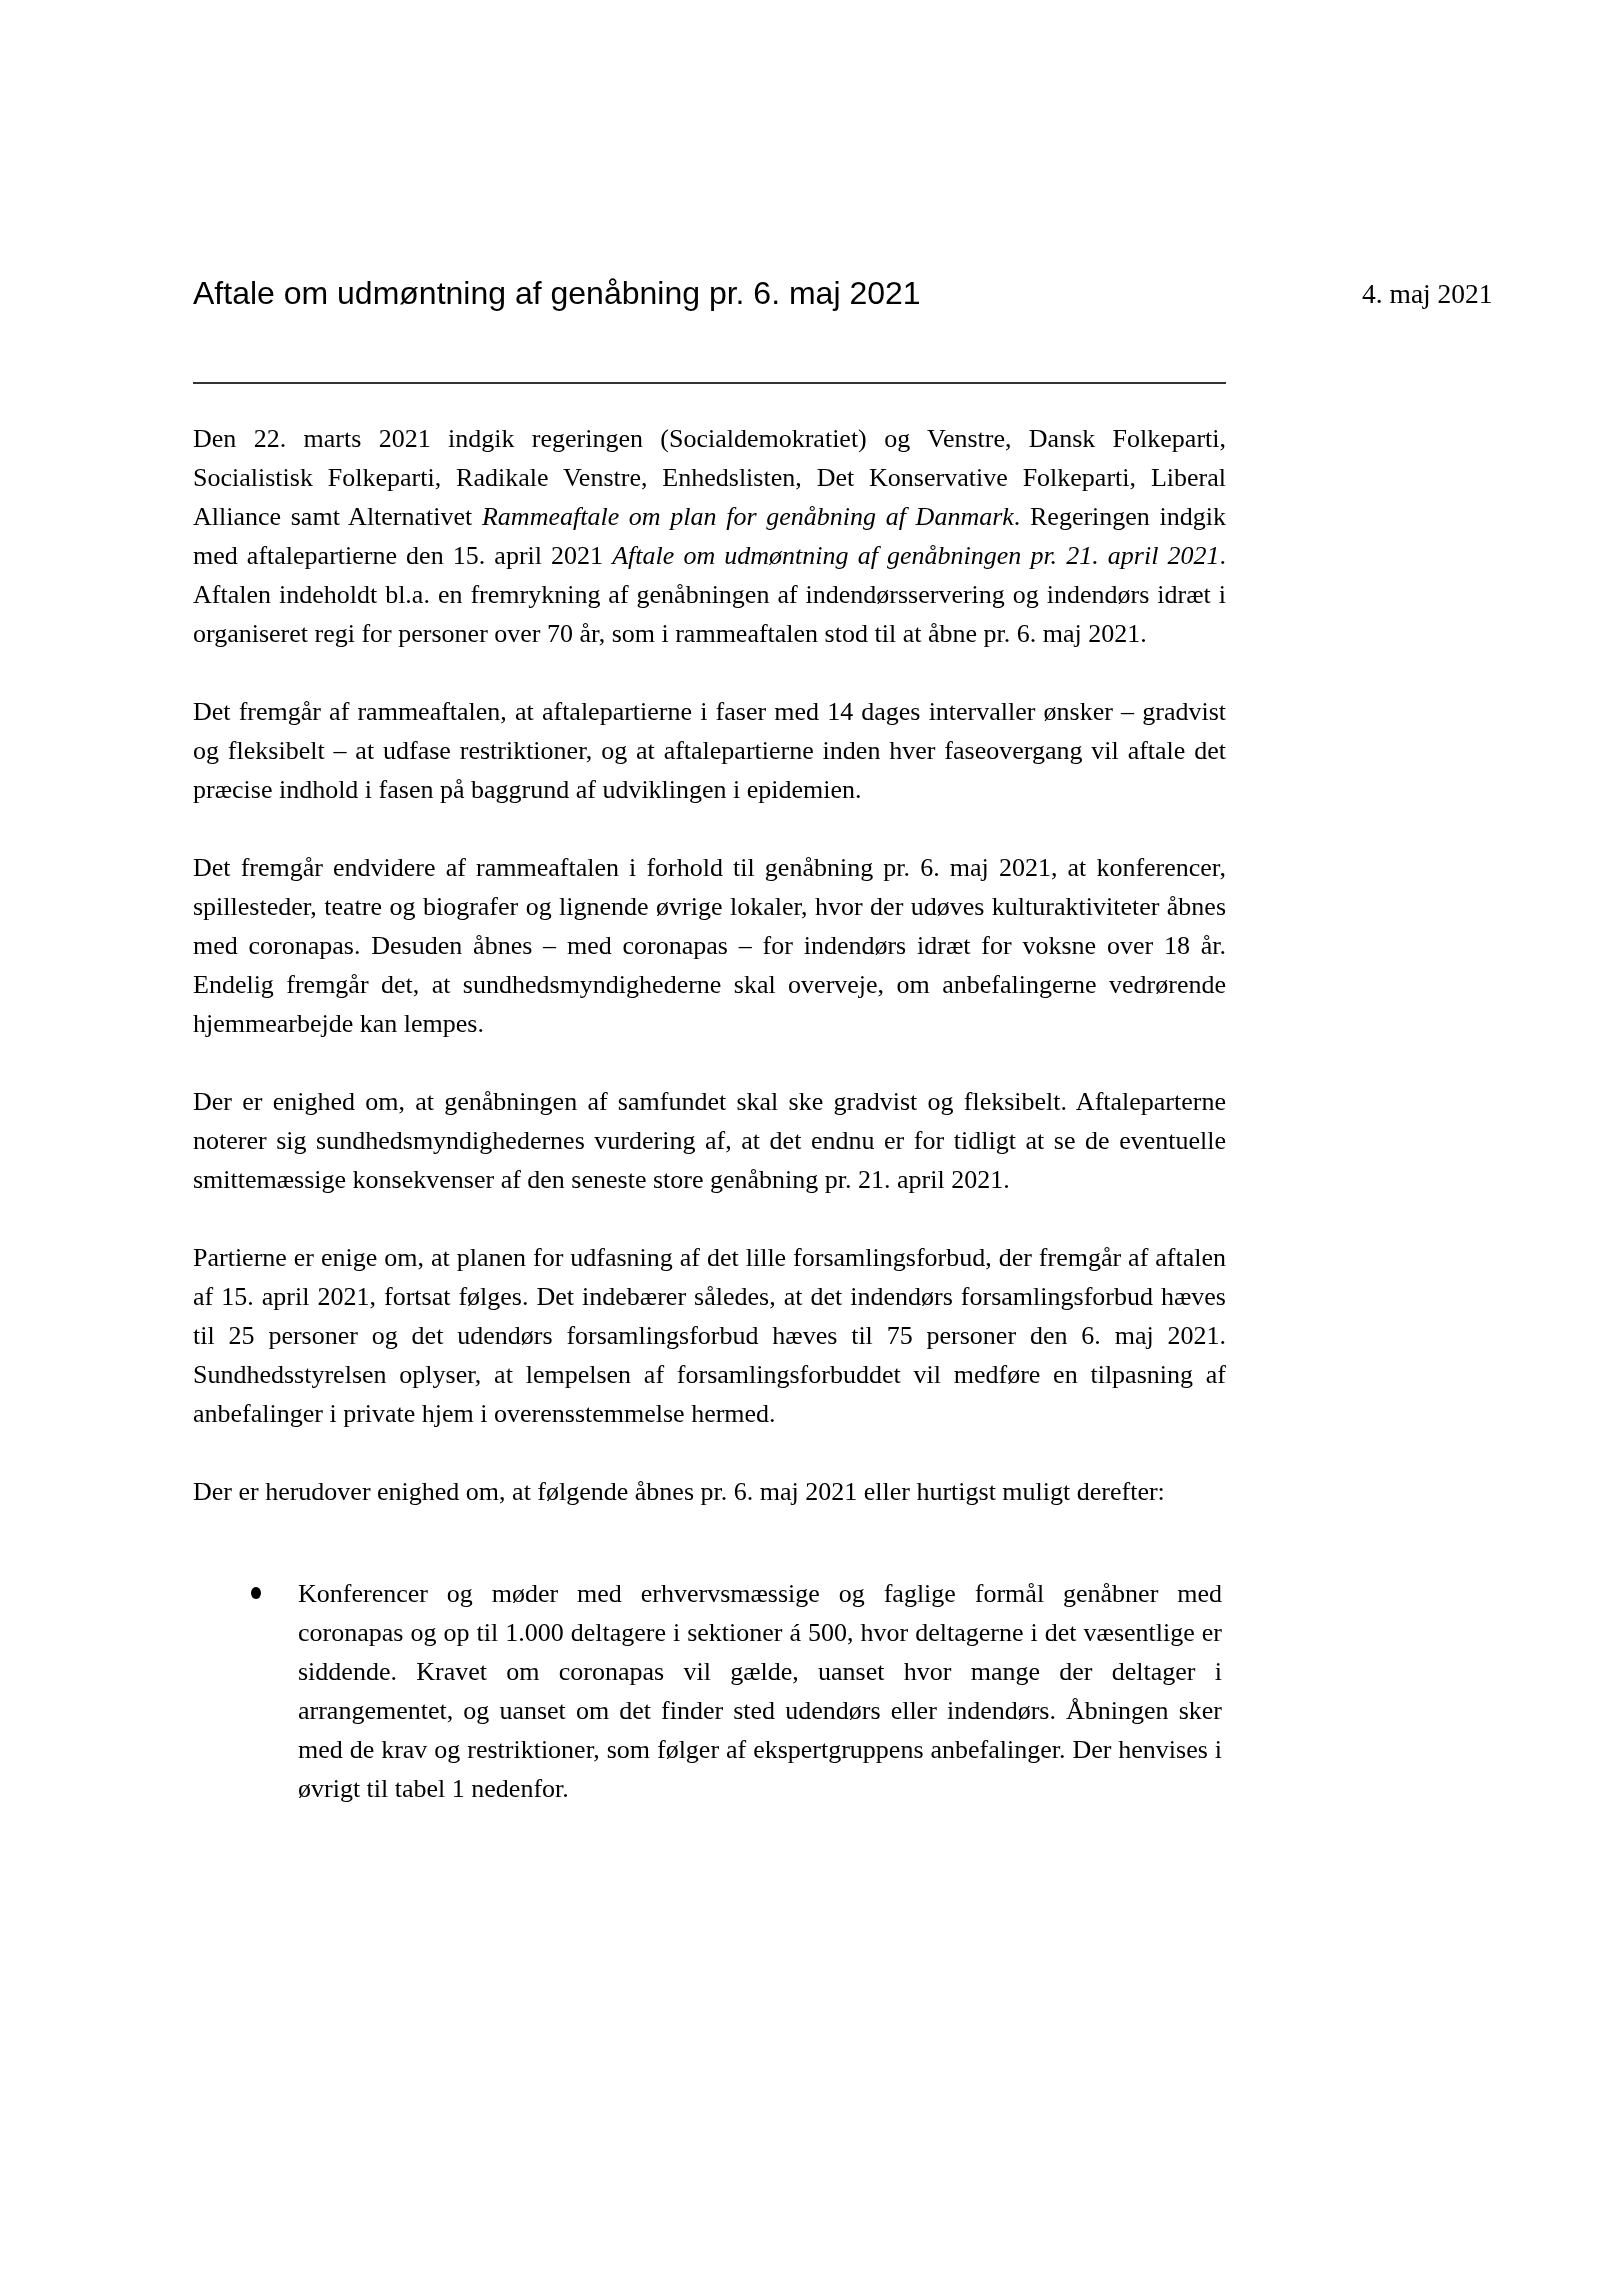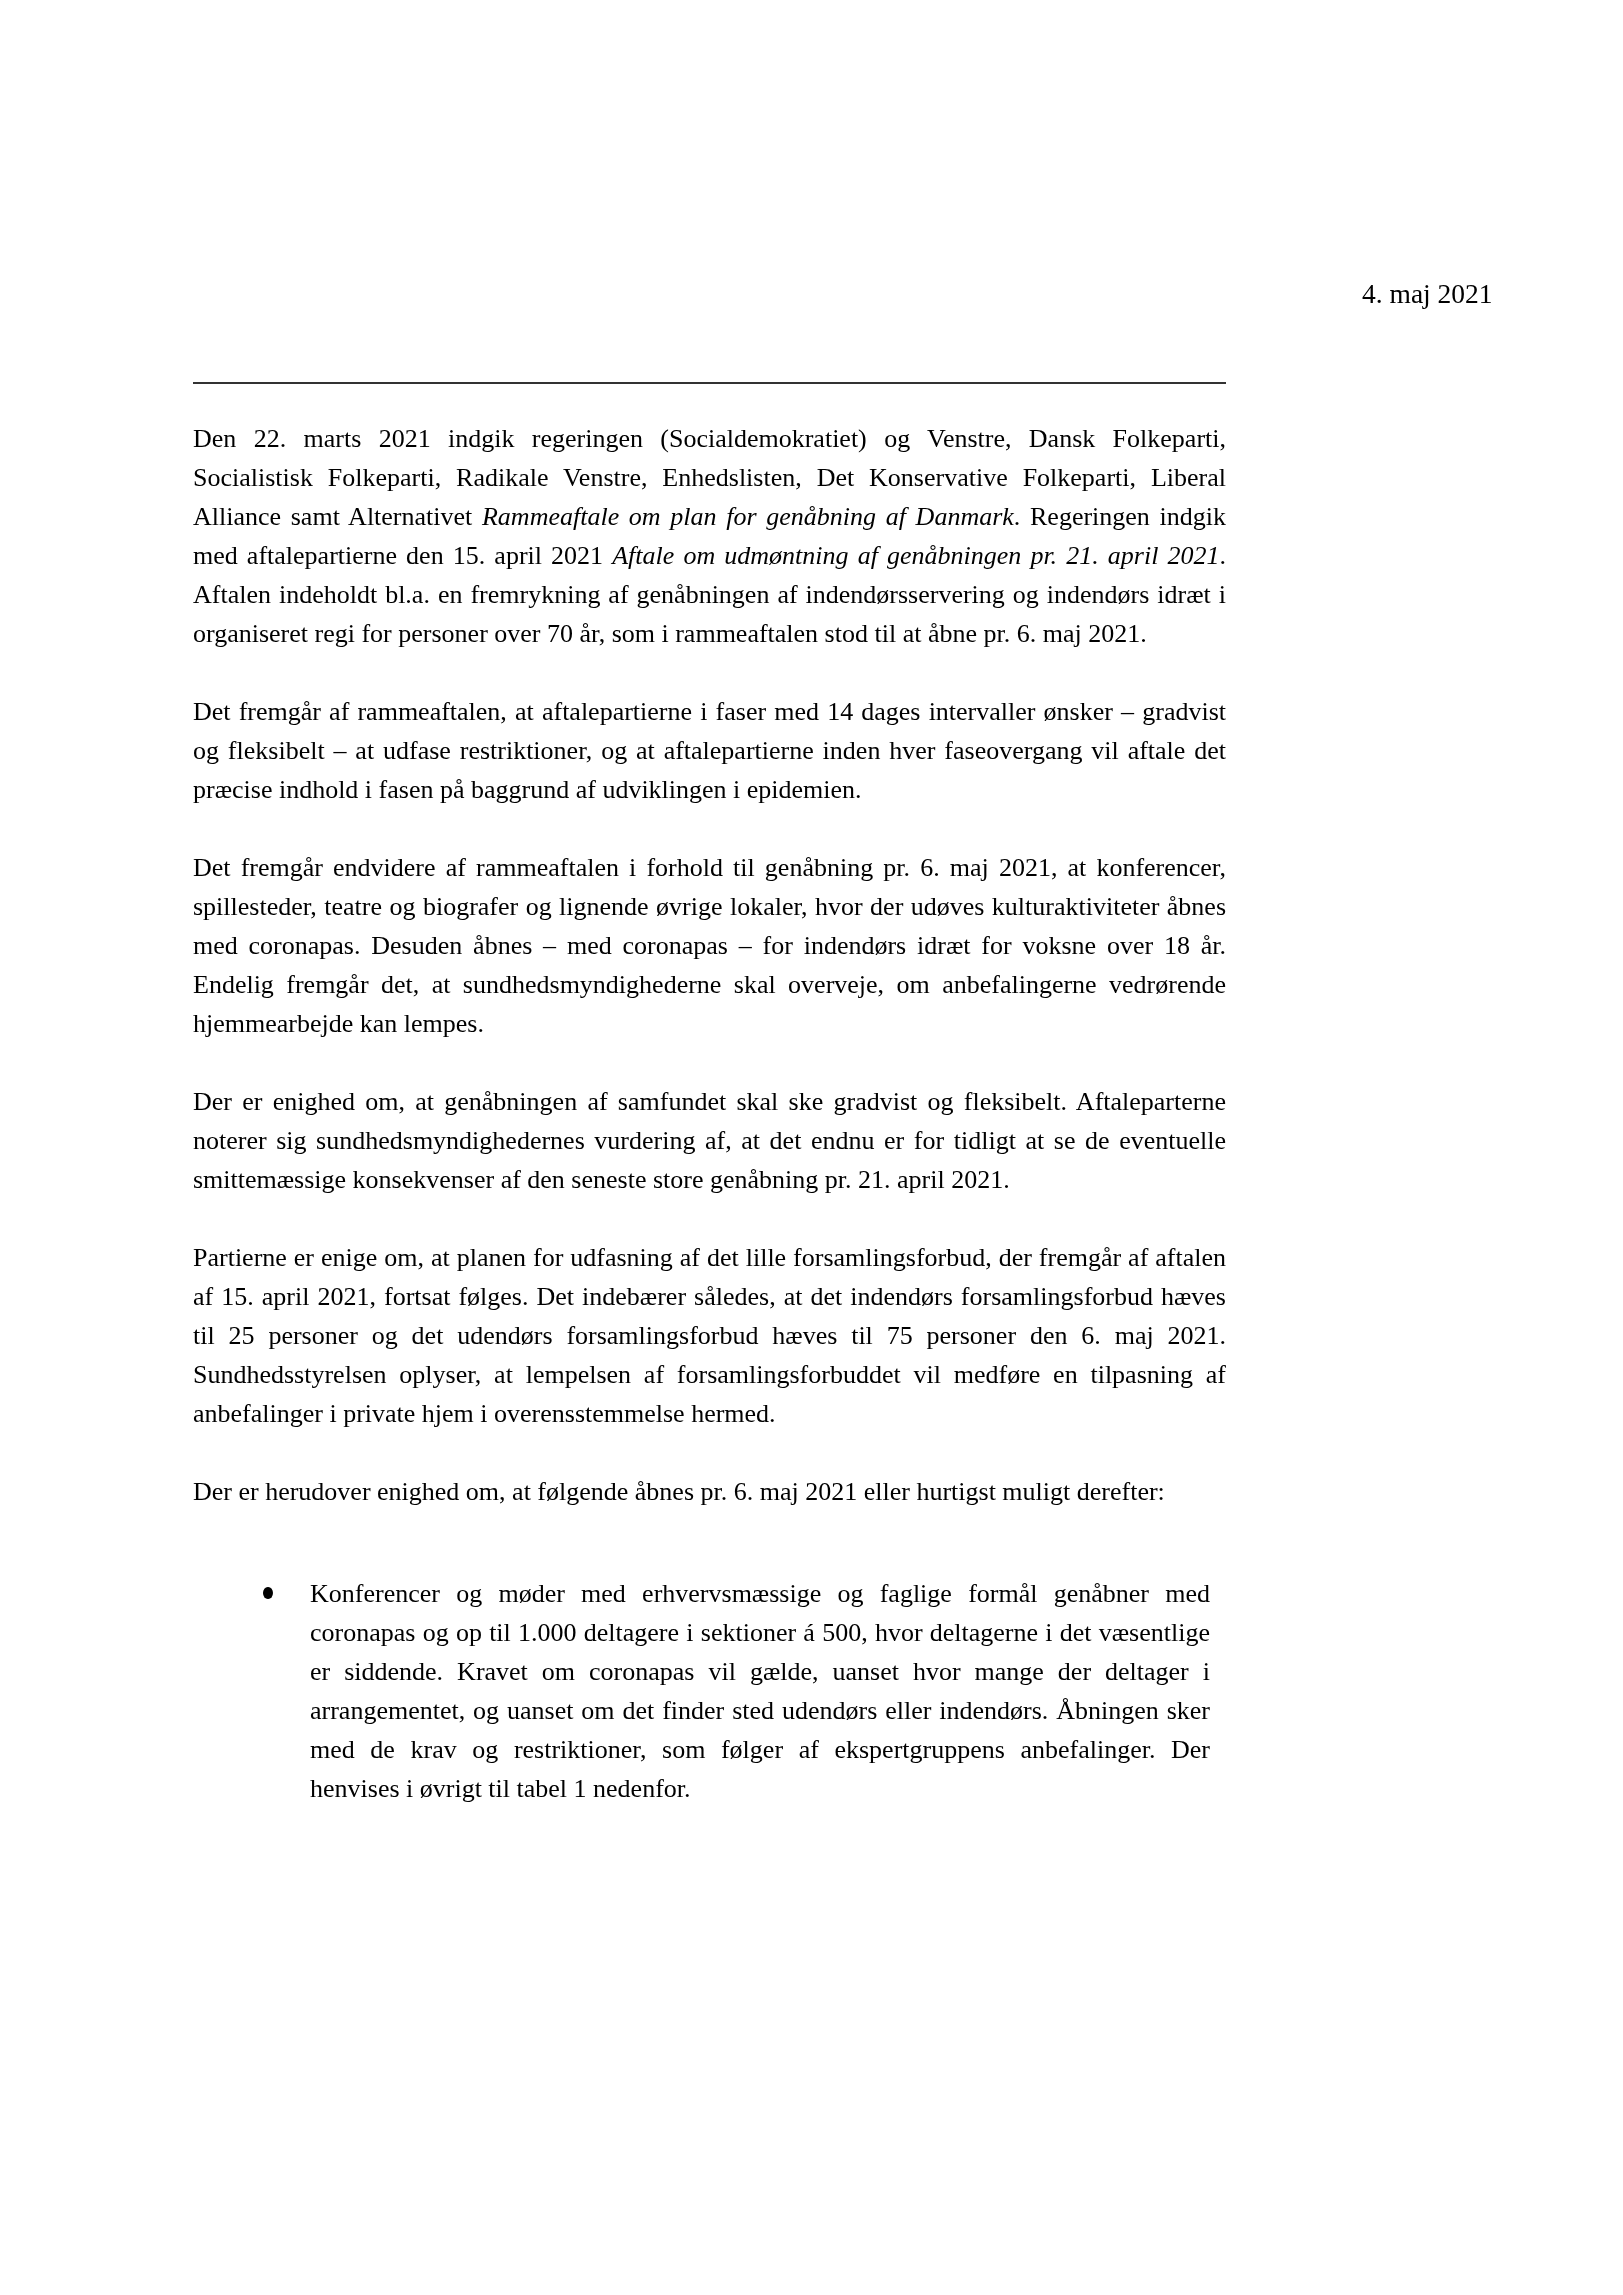--- a/index.html
+++ b/index.html
@@ -20,31 +20,32 @@
       position: absolute; left: 193px; top: 382px; width: 1033px; height: 0;
       border-top: 2px solid #333;
     }
     .body {
       position: absolute; left: 193px; top: 419px; width: 1033px;
       font-family: "Liberation Serif", serif; font-size: 26px; line-height: 39px;
       text-align: justify; hyphens: manual;
     }
     .body p { margin: 0 0 39px 0; }
     .body em { font-style: italic; }
-    .bullets { list-style: none; margin: 16px; padding: 0; }
+    .bullets { list-style: none; margin: 4px; padding: 0; }
     .bullets li { position: relative; padding-left: 101px; margin-top: 63px; }
     .bullet-dot {
       position: absolute; left: 54px; top: 13px; width: 9.8px; height: 12.4px;
       border-radius: 50%; background: #000;
     }
   </style>
 </head>
 <body>
 
 <div class="page">
+  <div class="title">Aftale om udmøntning af genåbning pr. 6. maj 2021</div>
   <div class="date">4. maj 2021</div>
   <div class="rule"></div>
 
   <div class="body">
     <p>
       <span>Den 22. marts 2021 indgik regeringen (Socialdemokratiet) og Venstre, Dansk Folkeparti, Socialistisk Folkeparti, Radikale Venstre, Enhedslisten, Det Konservative Folkeparti, Liberal Alliance samt Alternativet </span><em>Rammeaftale om plan for genåbning af Danmark</em><span>. Regeringen indgik med aftalepartierne den 15. april 2021 </span><em>Aftale om udmøntning af genåbningen pr. 21. april 2021</em><span>. Aftalen indeholdt bl.a. en fremrykning af genåbningen af indendørsservering og indendørs idræt i organiseret regi for personer over 70 år, som i rammeaftalen stod til at åbne pr. 6. maj 2021.</span>
     </p>
     <p>
       <span>Det fremgår af rammeaftalen, at aftalepartierne i faser med 14 dages intervaller ønsker – gradvist og fleksibelt – at udfase restriktioner, og at aftalepartierne inden hver faseovergang vil aftale det præcise indhold i fasen på baggrund af udviklingen i epidemien.</span>
     </p>

